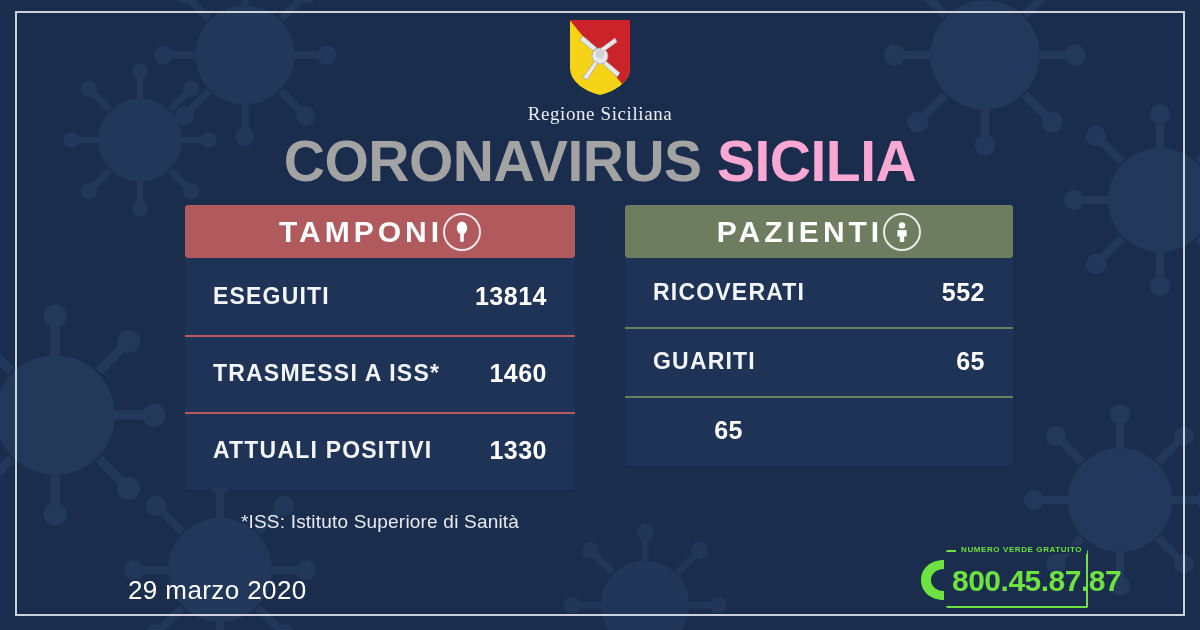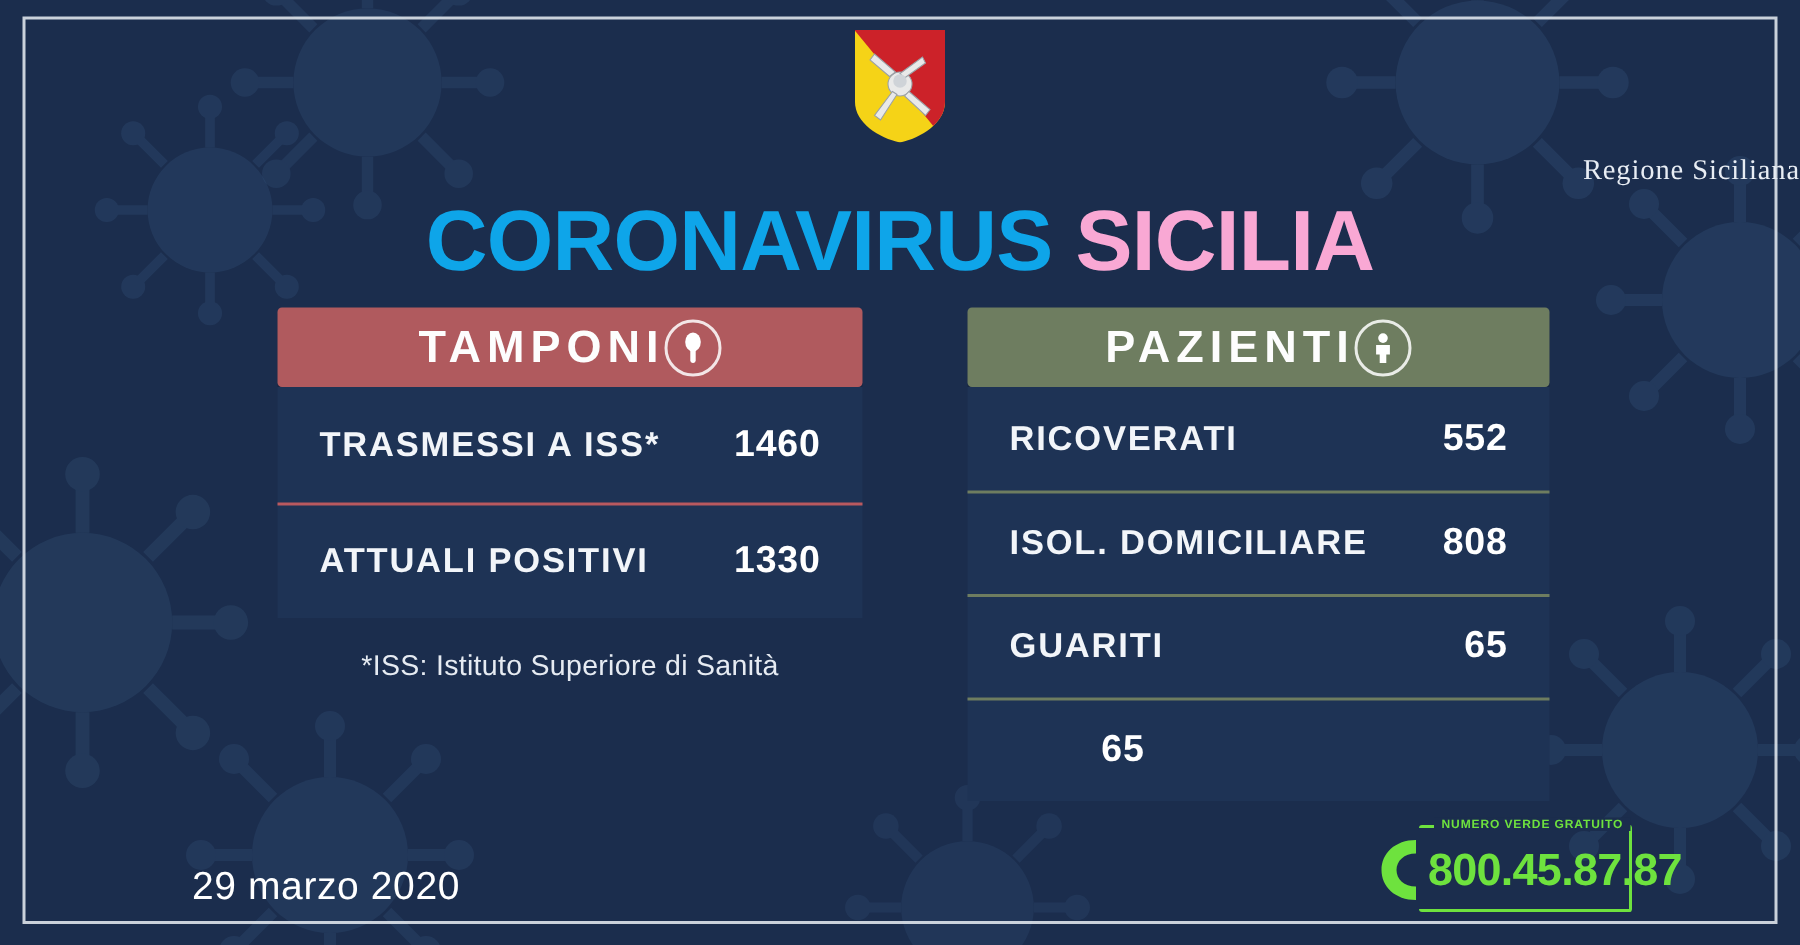--- a/index.html
+++ b/index.html
@@ -18,42 +18,42 @@
   .virus-layer{position:absolute;inset:0;overflow:hidden;pointer-events:none;}
   .virus{position:absolute;opacity:.55;}
   .virus svg{display:block;}
   
   .frame{
     position:absolute;left:15px;top:11px;right:15px;bottom:14px;
     border:2px solid #e9eef5;opacity:.85;pointer-events:none;
   }
   
   .emblem-wrap{
-    position:absolute;top:18px;left:0;width:1200px;text-align:right;
+    position:absolute;top:18px;left:0;width:1200px;text-align:center;
   }
   .shield{
     width:64px;height:78px;margin:0 auto;position:relative;display:block;
   }
   .regione-label{
     margin-top:7px;
     font-family:"Liberation Serif", serif;
     font-size:19px;letter-spacing:.6px;color:#e8edf4;
   }
   
   .title{
     position:absolute;top:133px;left:0;width:1200px;text-align:center;
     font-size:57px;font-weight:bold;letter-spacing:-0.5px;line-height:1;
     white-space:nowrap;
   }
-  .title .t-white{color:#0ea5e9;}
+  .title .t-white{color:#a3a3a3;}
   .title .t-accent{color:#f9a8d4;}
   
   .col{position:absolute;}
   .col-left{left:185px;top:205px;width:390px;}
-  .col-right{left:645px;top:205px;width:388px;}
+  .col-right{left:625px;top:205px;width:388px;}
   .cat-bar{
     height:53px;border-radius:3px;display:flex;align-items:center;
     justify-content:center;
     box-shadow:0 2px 0 rgba(0,0,0,.18);
   }
   .cat-bar.tamponi{background:#b05a5e;}
   .cat-bar.pazienti{background:#6e7d60;}
   .cat-title{
     color:#fdfdfd;font-size:30px;font-weight:bold;letter-spacing:4px;
   }
@@ -361,20 +361,24 @@
       <span class="cat-title">TAMPONI</span>
       <span class="cat-icon">
         <svg width="18" height="22" viewBox="0 0 18 22">
             <ellipse cx="9" cy="7" rx="5.2" ry="6.4" fill="#ffffff"></ellipse>
             <rect x="7.2" y="11" width="3.6" height="10" rx="1.6" fill="#ffffff"></rect>
           </svg>
       </span>
     </div>
     <div class="rows">
       <div class="row">
+        <span class="row-label">ESEGUITI</span>
+        <span class="row-value">13814</span>
+      </div>
+      <div class="row">
         <span class="row-label">TRASMESSI A ISS*</span>
         <span class="row-value">1460</span>
       </div>
       <div class="row">
         <span class="row-label">ATTUALI POSITIVI</span>
         <span class="row-value">1330</span>
       </div>
     </div>
     <div class="footnote">*ISS: Istituto Superiore di Sanità</div>
   </div>
@@ -388,24 +392,20 @@
             <path d="M4.4,9 H13.6 V15.4 H11.2 V21 H6.8 V15.4 H4.4 Z" fill="#ffffff"></path>
           </svg>
       </span>
     </div>
     <div class="rows">
       <div class="row">
         <span class="row-label">RICOVERATI</span>
         <span class="row-value">552</span>
       </div>
       <div class="row">
-        <span class="row-label">ISOL. DOMICILIARE</span>
-        <span class="row-value">808</span>
-      </div>
-      <div class="row">
         <span class="row-label">GUARITI</span>
         <span class="row-value">65</span>
       </div>
       <div class="row">
         <span class="row-value">65</span>
       </div>
     </div>
   </div>
 
   <div class="date">29 marzo 2020</div>

